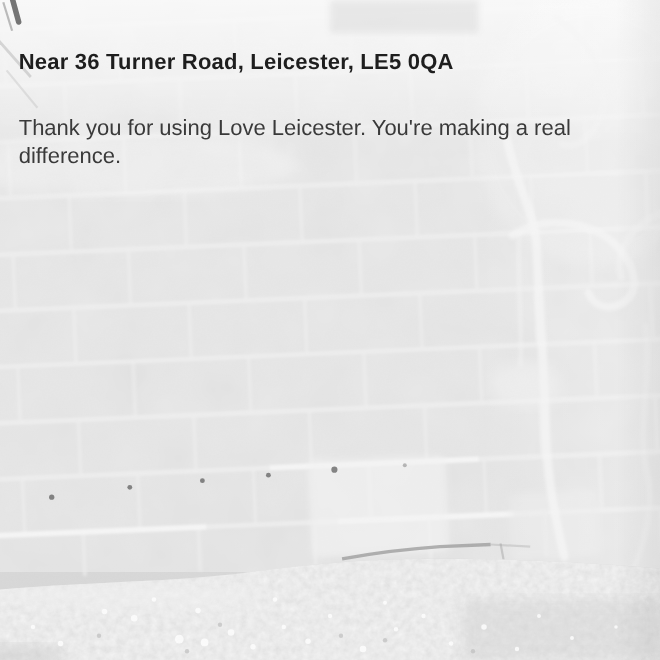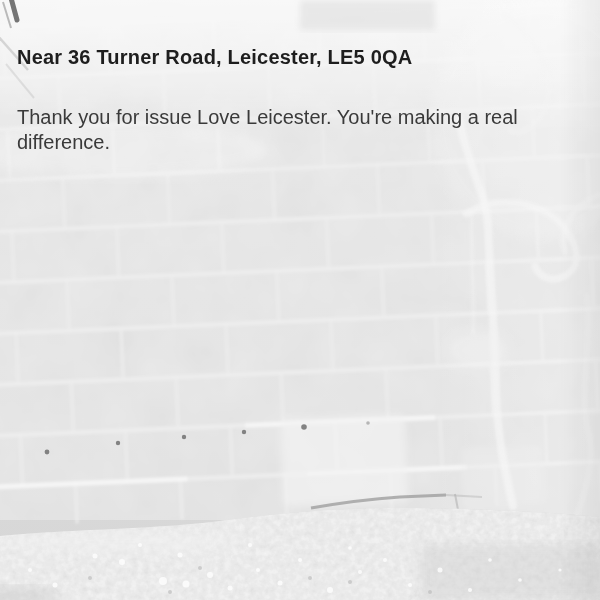--- a/index.html
+++ b/index.html
@@ -187,17 +187,17 @@
       </g>
     </g>
 
     <rect x="560" y="0" width="40" height="600" fill="url(#rightVignette)"></rect>
     <rect x="0" y="0" width="600" height="600" filter="url(#fineGrain)" opacity="0.12"></rect>
   </svg>
 
   <div class="overlay-text">
     <div class="location-heading">Near 36 Turner Road, Leicester, LE5 0QA</div>
     <div class="status-message">
-      <div>Thank you for issue Love Leicester. You're making a real difference.</div>
+      <div>Thank you for using Love Leicester. You're making a real difference.</div>
     </div>
   </div>
 
 </div>
 
 </body></html>

